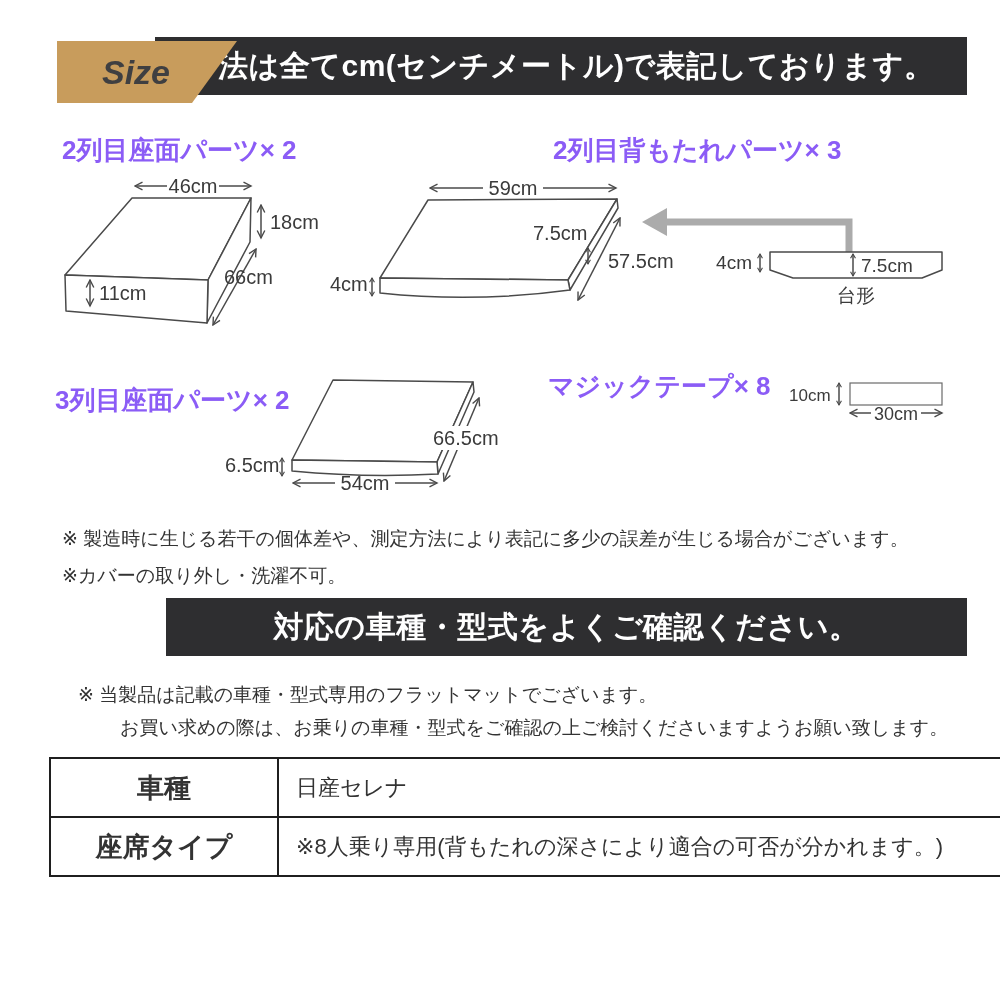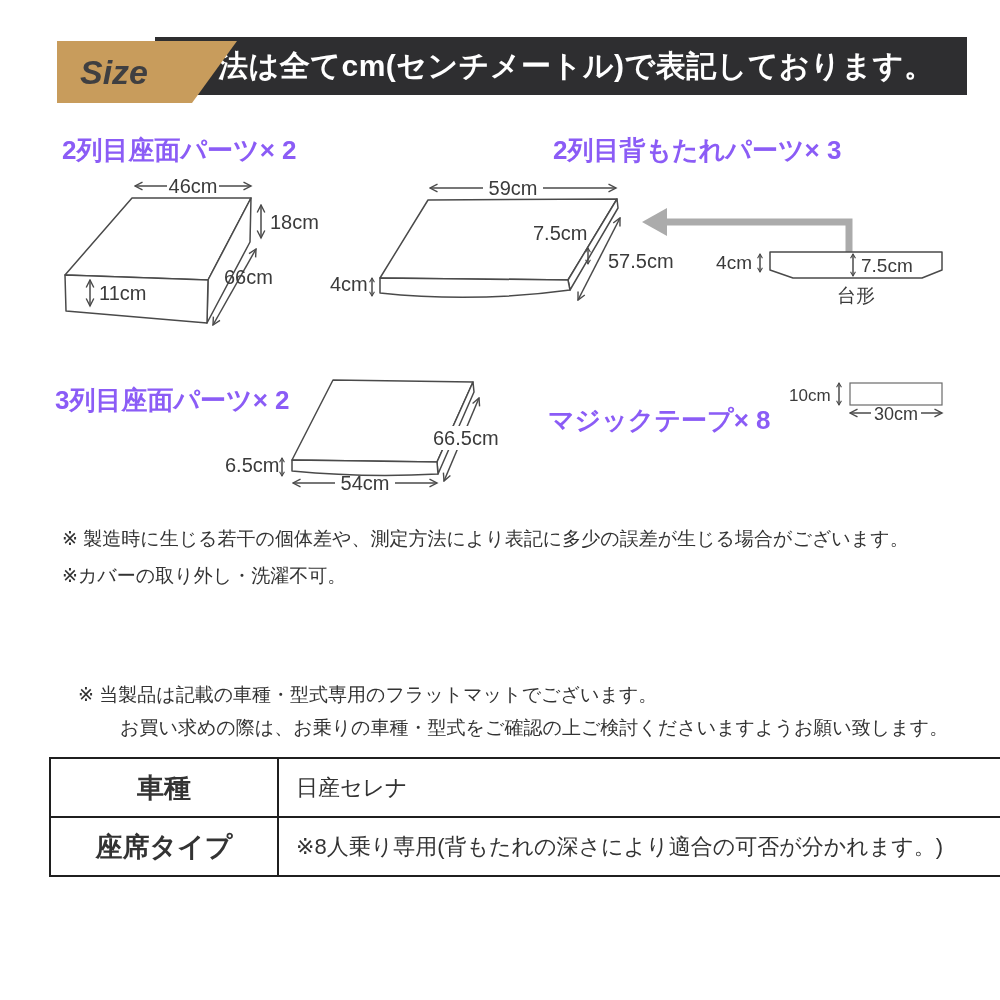--- a/index.html
+++ b/index.html
@@ -10,33 +10,33 @@
   
   .banner { position:absolute; }
   .banner .bar { position:absolute; top:0; right:0; height:58px; background:#2e2e30;
                  display:flex; align-items:center; justify-content:center; }
   .banner .bar span { color:#fff; font-size:30px; font-weight:600; letter-spacing:.5px; white-space:nowrap; }
   .banner .tag { position:absolute; top:4px; left:0; height:62px; background:#c89c5c; z-index:2;
                  display:flex; align-items:center; }
   .banner .tag span { font-style:italic; font-weight:700; color:#3f3f41; }
   #size-banner { left:57px; top:37px; width:910px; height:66px; }
   #size-banner .bar { left:98px; }
-  #size-banner .tag { width:180px; clip-path:polygon(0 0,100% 0,calc(100% - 45px) 100%,0 100%); padding-left:23px; }
+  #size-banner .tag { width:180px; clip-path:polygon(0 0,100% 0,calc(100% - 45px) 100%,0 100%); padding-left:45px; }
   #size-banner .tag span { font-size:34px; }
   #caution-banner { left:38px; top:598px; width:929px; height:66px; }
   #caution-banner .bar { left:128px; }
   #caution-banner .tag { width:202px; clip-path:polygon(0 0,100% 0,calc(100% - 42px) 100%,0 100%); padding-left:16px; }
   #caution-banner .tag span { font-size:31px; }
 
   
   .part-title { position:absolute; font-size:26px; font-weight:700; color:#8b5cf6; white-space:nowrap; }
   #t1 { left:62px;  top:133px; }
   #t2 { left:553px; top:133px; }
   #t3 { left:55px;  top:383px; }
-  #t4 { left:548px; top:403px; }
+  #t4 { left:548px; top:369px; }
 
   
   svg { position:absolute; overflow:visible; }
   svg .ln   { fill:none; stroke:#4a4a4a; stroke-width:1.5; stroke-linejoin:round; }
   svg .face { fill:#fff;  stroke:#4a4a4a; stroke-width:1.5; stroke-linejoin:round; }
   svg .dim  { fill:#3b3b3b; font-size:20px; font-family:"Liberation Sans","DejaVu Sans",sans-serif; }
   svg .dim-s{ fill:#3b3b3b; font-size:19px; font-family:"Liberation Sans","DejaVu Sans",sans-serif; }
   svg .gray { fill:none; stroke:#ababab; stroke-width:7; }
 
   
@@ -144,20 +144,23 @@
     <line class="ln" x1="146" y1="41" x2="167" y2="41" marker-end="url(#arw)"></line>
     <text class="dim-s" x="121" y="48" text-anchor="middle" style="font-size:18px">30cm</text>
   </svg>
 
   <div id="size-notes" class="notes">
     <div>※ 製造時に生じる若干の個体差や、測定方法により表記に多少の誤差が生じる場合がございます。</div>
     <div>※カバーの取り外し・洗濯不可。</div>
   </div>
 
   <div id="caution-banner" class="banner">
+    <div class="bar">
+      <span>対応の車種・型式をよくご確認ください。</span>
+    </div>
   </div>
 
   <div id="caution-notes" class="notes">
     <div>※ 当製品は記載の車種・型式専用のフラットマットでございます。</div>
     <div class="indent">お買い求めの際は、お乗りの車種・型式をご確認の上ご検討くださいますようお願い致します。</div>
   </div>
 
   <table id="spec-table">
     <tbody>
       <tr>

